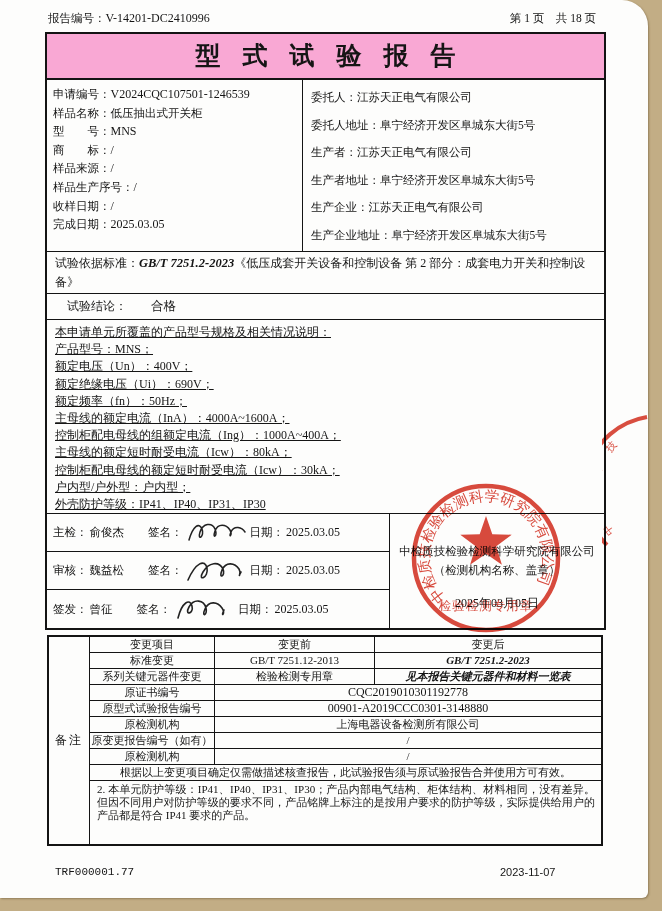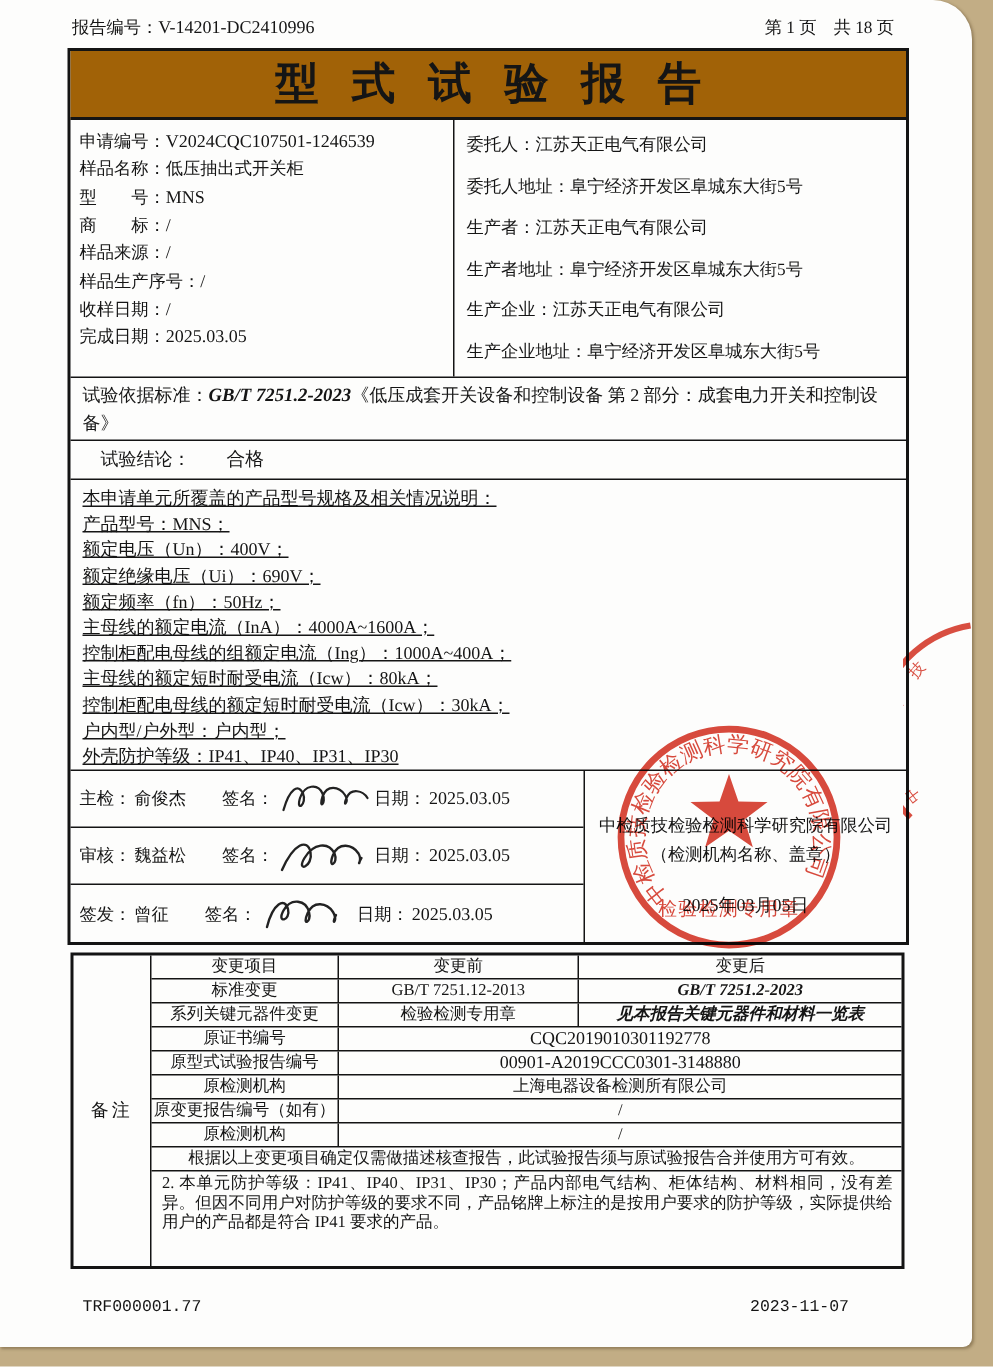--- a/index.html
+++ b/index.html
@@ -24,24 +24,24 @@
   .hdr-left { position:absolute; top:11px; left:48px; font-size:11.5px; white-space:pre; }
   .hdr-left .fval { font-size:12px; }
   .hdr-right { position:absolute; top:11px; right:52px; font-size:11.5px; white-space:pre; }
 
   
   .tbl {
     position:absolute; left:45px; top:32px; width:561px; height:598px;
     border:2px solid #141414;
   }
   .title-box {
-    height:46px; background:#a16207;
+    height:46px; background:#f9a8d4;
     border-bottom:2px solid #141414;
     text-align:center; line-height:44px;
-    font-size:29px; font-weight:700; letter-spacing:22px;
+    font-size:25px; font-weight:700; letter-spacing:22px;
     padding-left:22px;
     font-family:"Liberation Serif", serif;
   }
   .info-sec { display:flex; height:172px; border-bottom:1px solid #141414; }
   .info-left { width:256px; border-right:1px solid #141414; padding:5px 2px 0 6px; }
   .info-right { flex:1; padding:4px 2px 0 8px; }
   .iline  { height:18.6px; line-height:18.6px; font-size:11.5px; white-space:pre; }
   .iline2 { height:27.6px; line-height:27.6px; font-size:11.5px; white-space:pre; }
   .fval { font-size:12px; }
 
@@ -65,34 +65,34 @@
   .date-val { font-size:12px; margin-left:2px; }
 
   .sign-right { flex:1; position:relative; text-align:center; }
   .stamp-lines { position:absolute; left:0; right:0; bottom:17px; }
   .stamp-org  { font-size:11.5px; line-height:15px; }
   .stamp-note { font-size:11.5px; line-height:15px; margin-top:4px; }
   .stamp-date { font-size:12px;  line-height:15px; margin-top:18px; }
 
   
   .rmk { position:absolute; left:47px; top:635px; width:556px; height:211px; border:2px solid #141414; display:flex; background:transparent; }
-  .rmk-label { width:52px; border-right:1px solid #141414; display:flex; align-items:center; justify-content:center; font-size:12px; letter-spacing:2px; }
+  .rmk-label { width:41px; border-right:1px solid #141414; display:flex; align-items:center; justify-content:center; font-size:12px; letter-spacing:2px; }
   .rmk-body { flex:1; display:flex; flex-direction:column; }
   .rrow { display:flex; height:16px; line-height:14.5px; border-bottom:1px solid #141414; font-size:11px; text-align:center; }
   .rc1 { width:125px; border-right:1px solid #141414; }
   .rc2 { width:160px; border-right:1px solid #141414; }
   .rc3 { flex:1; }
   .rcv { flex:1; }
   .bi  { font-weight:700; font-style:italic; }
   .rmk-notes { flex:1; padding:2px 6px 0 7px; font-size:11px; line-height:12.9px; text-align:justify; }
   .rmk-notes .note { margin:0; }
 
   
   .ftr-left  { position:absolute; left:55px;  top:866px; font-family:"Liberation Mono", monospace; font-size:11px; }
-  .ftr-right { position:absolute; left:500px; top:866px; font-family:Liberation Mono, monospace; font-size:11px; }
+  .ftr-right { position:absolute; left:500px; top:866px; font-family:Liberation Sans, sans-serif; font-size:11px; }
 
   
   .seal { position:absolute; left:403px; top:475px; mix-blend-mode:multiply; opacity:.92; }
   .edge-seal { position:absolute; left:602px; top:398px; mix-blend-mode:multiply; opacity:.9; }
 </style>
 </head>
 <body>
 
 <div class="page">
 

